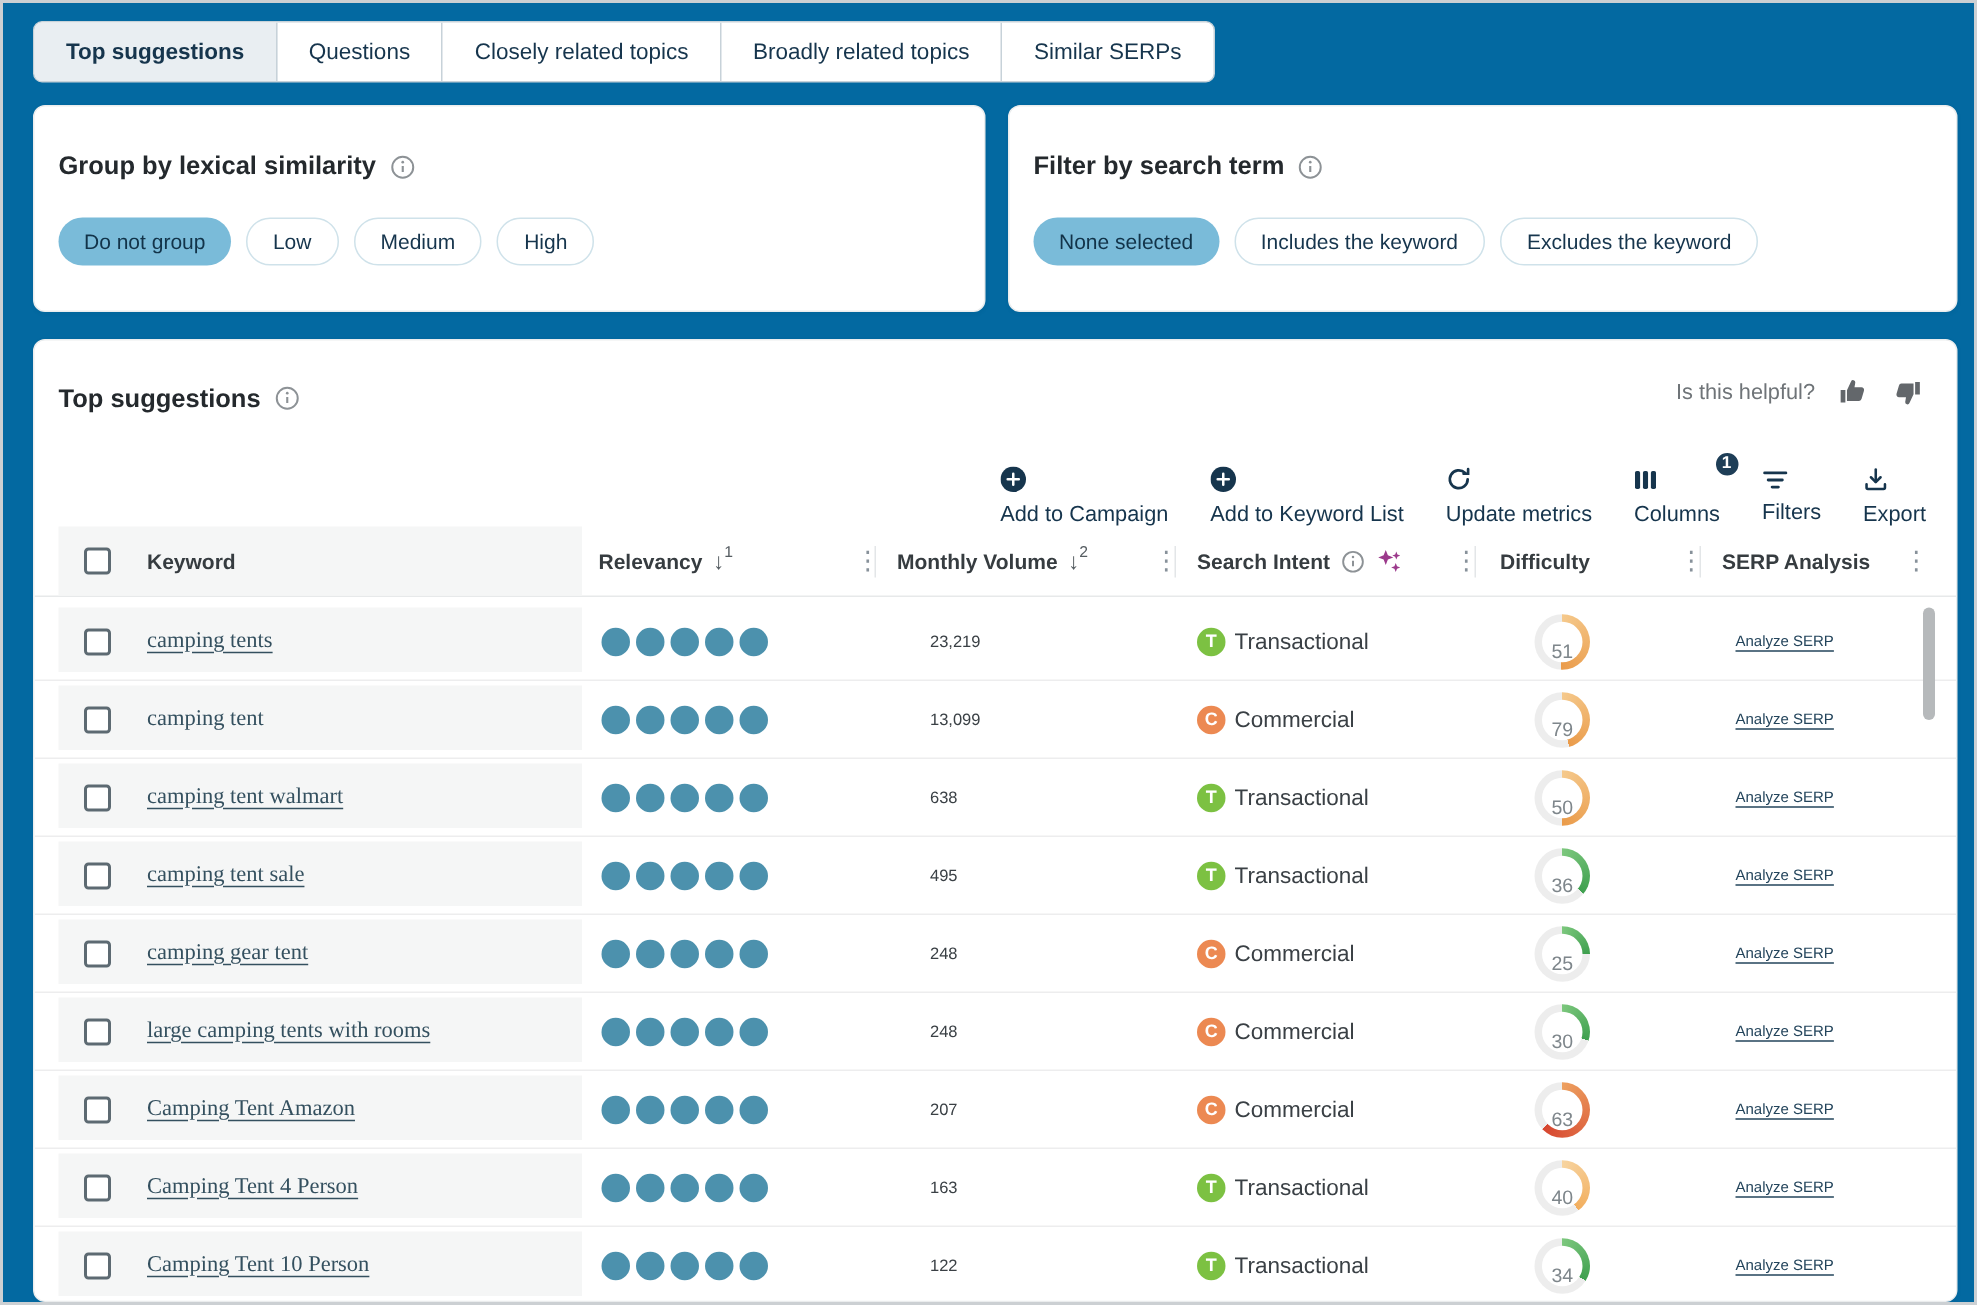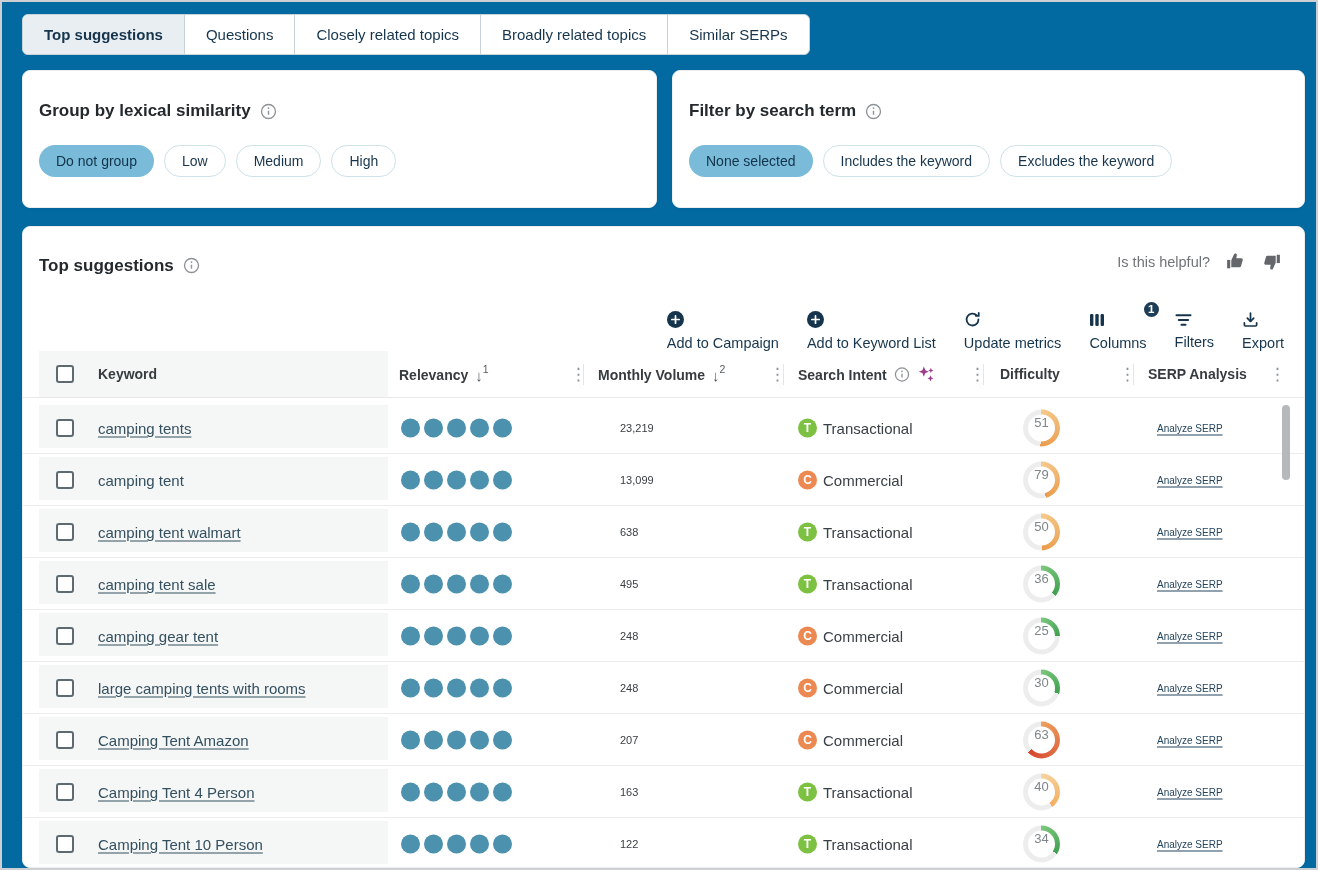--- a/index.html
+++ b/index.html
@@ -59,33 +59,33 @@
         font-weight:400; cursor:pointer; line-height:1; }
   .cdiv { position:absolute; top:13px; width:1px; height:21px; background:#e3e6e8; }
 
   .tbody { position:absolute; left:0; top:175px; width:100%; }
   .trow { position:relative; height:52px; border-bottom:1px solid #ededee; background:#fff; }
   .trow .kwbg { top:3px; bottom:5px; }
   .cb { position:absolute; left:33px; top:50%; transform:translateY(-50%); width:18px; height:18px;
         border:2px solid #5d6a72; border-radius:3px; background:#fff; cursor:pointer; }
   .thead .cb { left:33px; }
   .kw { position:absolute; left:75px; top:50%; transform:translateY(-50%); font-size:15px;
-        color:#34505f; white-space:nowrap; }
+        color:#34505f; white-space:nowrap;font-family:Liberation Serif, serif; }
   .kw.is-link { text-decoration:underline; text-underline-offset:3px; cursor:pointer; }
   .dots { position:absolute; left:378px; top:50%; transform:translateY(-50%); display:flex; gap:4px; }
   .dot { width:19px; height:19px; border-radius:50%; display:inline-block; }
   .vol { position:absolute; left:597px; top:50%; transform:translateY(-50%); font-size:11px; color:#3a4045; }
   .intent { position:absolute; left:775px; top:50%; transform:translateY(-50%); display:flex;
             align-items:center; gap:6px; font-size:15px; color:#3a4045; }
   .ib { width:19px; height:19px; border-radius:50%; color:#fff; font-size:12px; font-weight:700;
         display:flex; align-items:center; justify-content:center; }
   .ring { position:absolute; left:1000px; top:50%; transform:translateY(-50%); width:37px; height:37px;
           border-radius:50%; }
   .ring-hole { position:absolute; inset:5px; background:#fff; border-radius:50%; display:flex;
-               align-items:flex-start; justify-content:center; font-size:13px; color:#7e868b; }
+               align-items:flex-end; justify-content:center; font-size:13px; color:#7e868b; }
   .serp { position:absolute; left:1134px; top:50%; transform:translateY(-50%); font-size:10px;
           color:#24455c; text-decoration:underline; text-underline-offset:3px; cursor:pointer; white-space:nowrap; }
   .vthumb { position:absolute; right:14px; top:178px; width:8px; height:75px; border-radius:4px;
             background:#b6b9bb; cursor:grab; }
   .icon { flex:0 0 auto; display:block; }
 </style>
 </head>
 <body>
 
 <div class="page">

